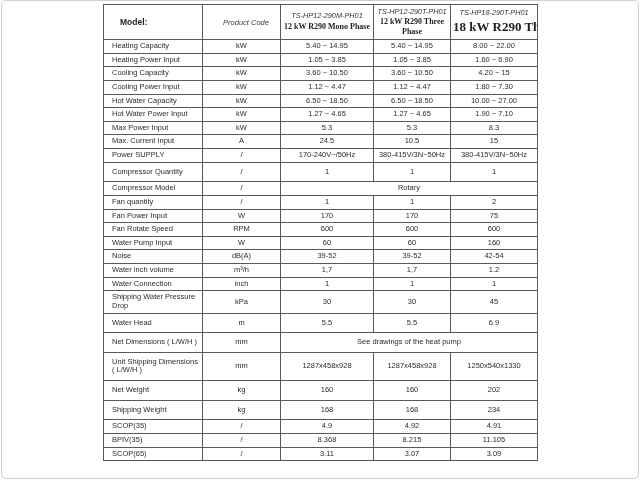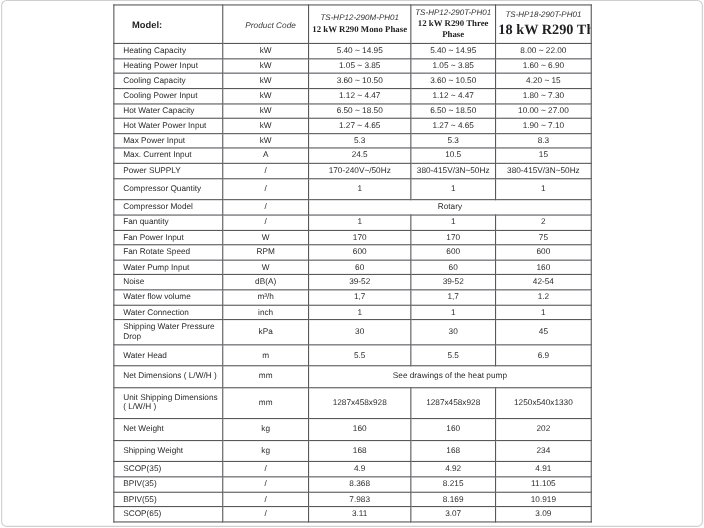--- a/index.html
+++ b/index.html
@@ -187,21 +187,21 @@
         <td>160</td>
       </tr>
       <tr>
         <td class="lbl">Noise</td>
         <td>dB(A)</td>
         <td>39-52</td>
         <td>39-52</td>
         <td>42-54</td>
       </tr>
       <tr>
-        <td class="lbl">Water flow volume</td>
+        <td class="lbl">Water inch volume</td>
         <td>m³/h</td>
         <td>1,7</td>
         <td>1,7</td>
         <td>1.2</td>
       </tr>
       <tr>
         <td class="lbl">Water Connection</td>
         <td>inch</td>
         <td>1</td>
         <td>1</td>
@@ -255,27 +255,20 @@
         <td>4.91</td>
       </tr>
       <tr>
         <td class="lbl">BPIV(35)</td>
         <td>/</td>
         <td>8.368</td>
         <td>8.215</td>
         <td>11.105</td>
       </tr>
       <tr>
-        <td class="lbl">BPIV(55)</td>
-        <td>/</td>
-        <td>7.983</td>
-        <td>8.169</td>
-        <td>10.919</td>
-      </tr>
-      <tr>
         <td class="lbl">SCOP(65)</td>
         <td>/</td>
         <td>3.11</td>
         <td>3.07</td>
         <td>3.09</td>
       </tr>
     </tbody>
 
 </table>
 

